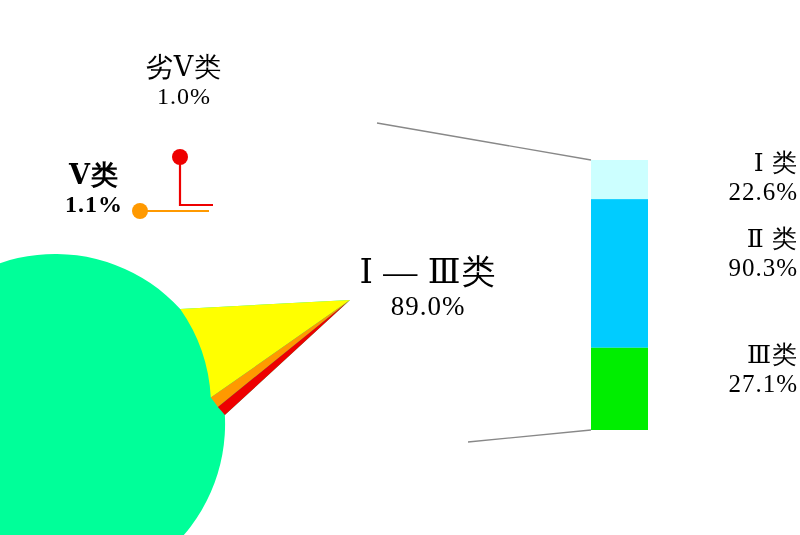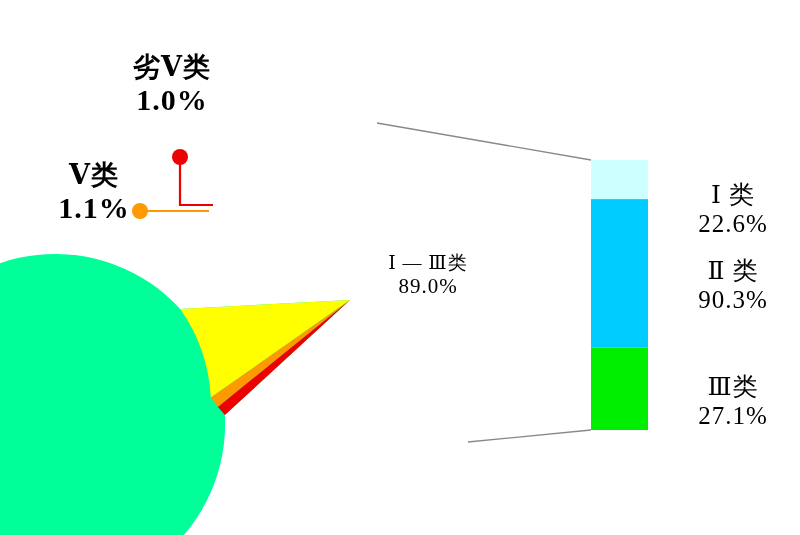--- a/index.html
+++ b/index.html
@@ -5,30 +5,30 @@
   html,body{margin:0;padding:0;}
   body{
     width:800px;height:535px;background:#ffffff;
     font-family:"Liberation Serif","DejaVu Serif",serif;
     overflow:hidden;position:relative;
   }
   #stage{position:absolute;left:0;top:0;width:800px;height:535px;}
   svg{position:absolute;left:0;top:0;}
   .lbl{position:absolute;color:#000;text-align:center;line-height:1.16;white-space:nowrap;}
   .lbl .t1{display:block;font-size:27px;letter-spacing:1px;}
-  .lbl .t2{display:block;font-size:30px;letter-spacing:1px;}
-  .lbl.barlbl{text-align:center;margin-top:32px;}
+  .lbl .t2{display:block;font-size:24px;letter-spacing:1px;}
+  .lbl.barlbl{text-align:right;}
   .lbl.barlbl .t1{font-size:25px;}
   .lbl.barlbl .t2{font-size:25px;}
-  #lbl-lvwu{left:92px;top:52px;width:160px;font-weight:bold;}
+  #lbl-lvwu{left:104px;top:52px;width:160px;}
   #lbl-v{left:34px;top:160px;width:120px;font-weight:bold;}
   #lbl-iv{left:160px;top:248px;width:110px;}
   #lbl-i3{left:333px;top:252px;width:190px;}
-  #lbl-i3 .t1{font-size:19px;}
-  #lbl-i3 .t2{font-size:21px;}
+  #lbl-i3 .t1{font-size:34px;}
+  #lbl-i3 .t2{font-size:27px;}
   #lbl-bar1{left:668px;top:148px;width:130px;}
   #lbl-bar2{left:668px;top:224px;width:130px;}
   #lbl-bar3{left:668px;top:340px;width:130px;}
 </style>
 </head>
 <body>
 
 <div id="stage">
 
   <svg width="800" height="535" viewBox="0 0 800 535">

